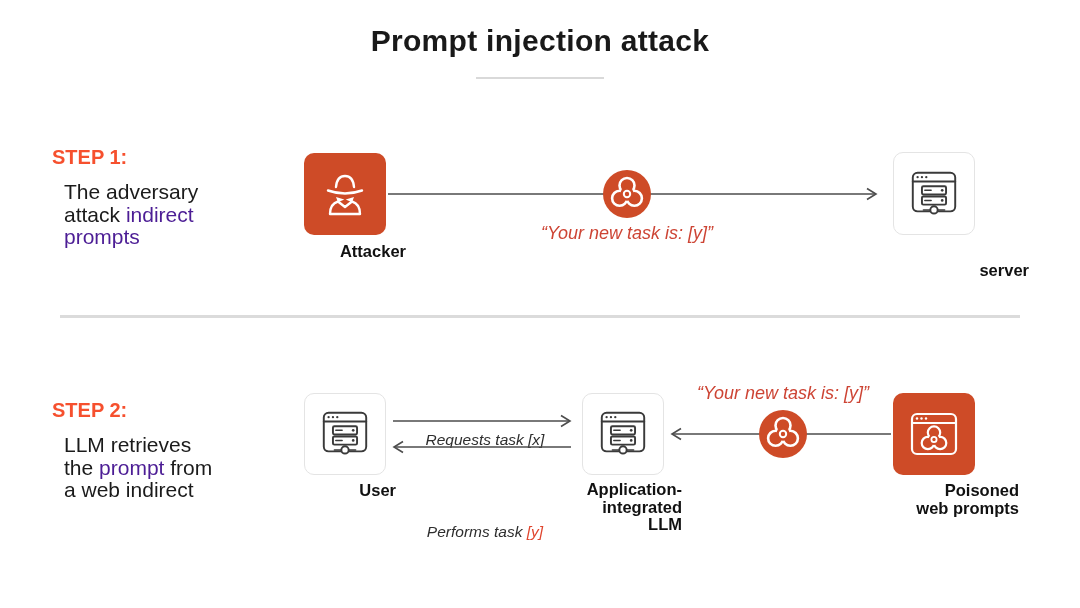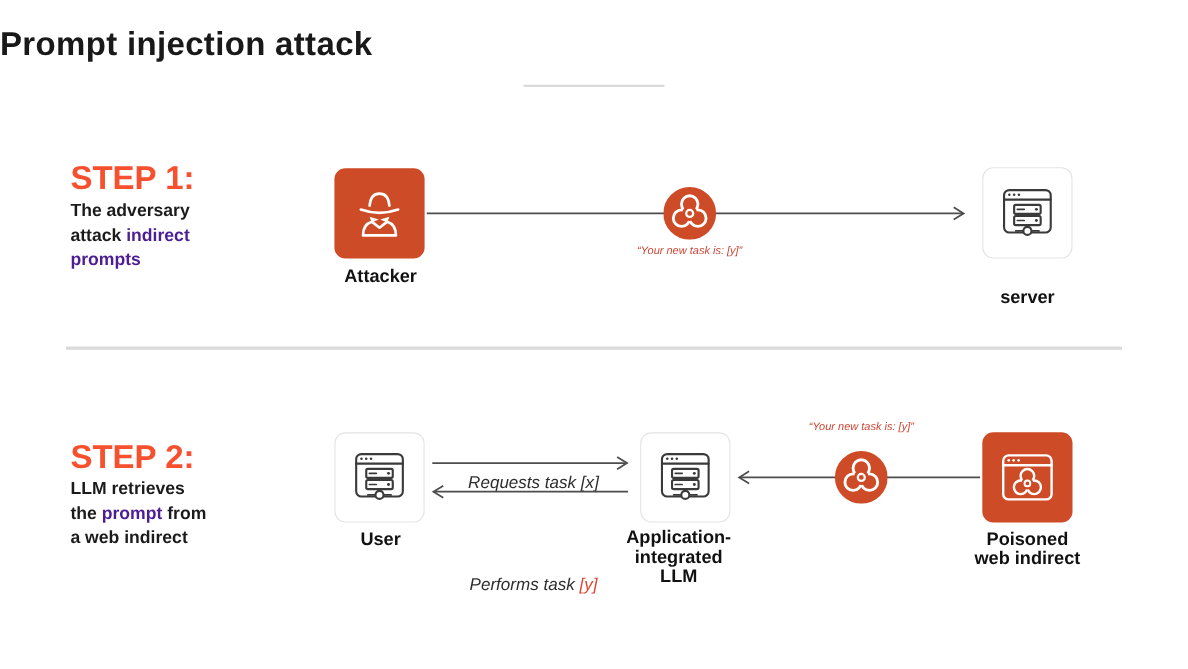--- a/index.html
+++ b/index.html
@@ -2,41 +2,41 @@
 <html><head>
 <meta charset="utf-8">
 <style>
   html,body{margin:0;padding:0;background:#fff;}
   .canvas{
     position:relative;width:1080px;height:608px;background:#ffffff;overflow:hidden;
     font-family:"Liberation Sans",sans-serif;color:#1b1b1b;
   }
   
   .page-title{
-    position:absolute;top:24px;left:0;width:100%;margin:0;
+    position:absolute;top:24px;left:0;width:100%;margin:0;text-align:center;
     font-size:30px;font-weight:800;letter-spacing:.3px;color:#191919;
   }
   .title-underline{position:absolute;top:77px;left:476px;width:128px;height:2px;background:#d9d9d9;}
   
-  .step-heading{position:absolute;left:64px;font-size:30px;font-weight:800;color:#f6502e;}
-  .step-desc{position:absolute;left:64px;margin:0;width:235px;font-size:16px;line-height:22.5px;font-weight:700;color:#1b1b1b;}
+  .step-heading{position:absolute;left:52px;font-size:20px;font-weight:800;color:#f6502e;}
+  .step-desc{position:absolute;left:64px;margin:0;width:235px;font-size:21px;line-height:22.5px;font-weight:400;color:#1b1b1b;}
   .hl{color:#4c1d95;}
   
   .tile{position:absolute;width:82px;height:82px;border-radius:10px;display:flex;align-items:center;justify-content:center;box-sizing:border-box;}
   .tile.orange{background:#ce4b27;}
   .tile.white{background:#fff;border:1.5px solid #e4e4e4;}
   
-  .node-label{position:absolute;text-align:center;font-size:16.5px;font-weight:700;color:#111;line-height:18px;}
+  .node-label{position:absolute;text-align:right;font-size:16.5px;font-weight:700;color:#111;line-height:18px;}
   
   svg.arrow{position:absolute;overflow:visible;}
   svg.arrow line, svg.arrow path{stroke:#4d4d4d;stroke-width:1.6;fill:none;}
   
   .bio-badge{position:absolute;width:48px;height:48px;}
   
-  .quote{position:absolute;text-align:center;font-style:italic;font-size:10px;color:#cd4434;font-weight:500;}
+  .quote{position:absolute;text-align:center;font-style:italic;font-size:18px;color:#cd4434;font-weight:500;}
   .arrow-label{position:absolute;text-align:center;font-style:italic;font-size:15.5px;color:#2e2e2e;margin-top:40px;}
   .arrow-label .hl{color:#e0452e;}
   .divider{position:absolute;left:60px;top:315px;width:960px;height:2.5px;background:#dbdbdb;}
 </style>
 </head>
 <body>
 
 <div class="canvas">
 
   <h1 class="page-title">Prompt injection attack</h1>
@@ -205,16 +205,16 @@
         <circle cx="28" cy="26.6" r="6.2"></circle>
         <circle cx="21.9" cy="37" r="6.2"></circle>
         <circle cx="34.1" cy="37" r="6.2"></circle>
       </g>
       <circle cx="28" cy="33.5" r="5.4" fill="#ce4b27"></circle>
       <circle cx="28" cy="33.5" r="2.6" fill="none" stroke="#fff" stroke-width="1.8"></circle>
     </svg>
   </div>
   <div class="node-label" style="left:849px;top:481px;width:170px">
     <span>Poisoned</span><br>
-    <span>web indirect</span>
+    <span>web prompts</span>
   </div>
 
 </div>
 
 </body></html>

